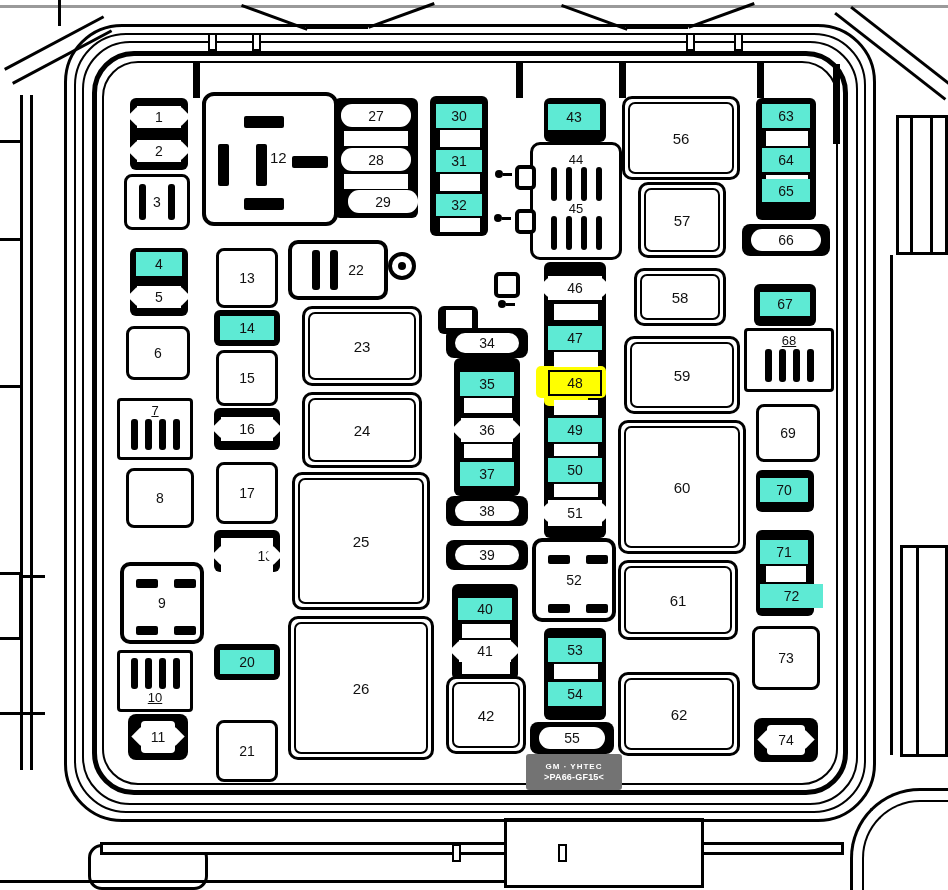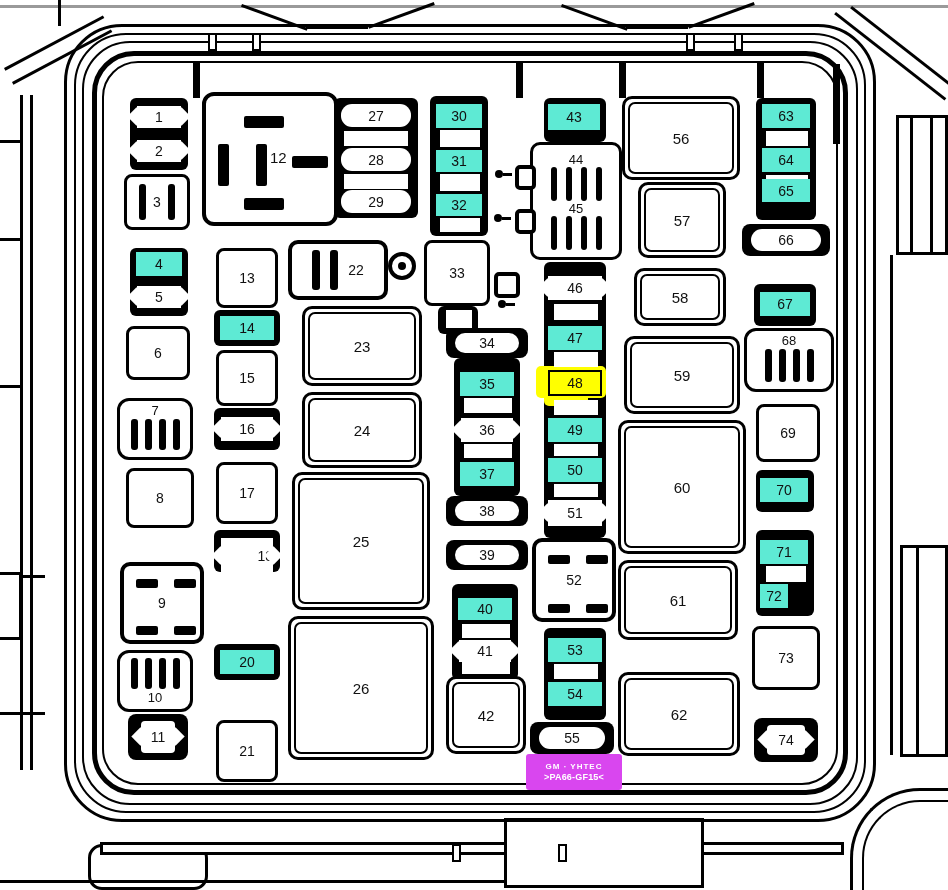--- a/index.html
+++ b/index.html
@@ -37,40 +37,40 @@
       transform:rotate(45deg);top:50%;margin-top:-7px;}
   .wing::before{left:-7px;}
   .wing::after{right:-7px;}
   .pill,.pillwing{background:#000;border-radius:8px;}
   .pill-in{position:absolute;left:9px;right:9px;top:5px;bottom:5px;background:#fff;border-radius:12px;
       display:flex;align-items:center;justify-content:center;}
   .pillwing .pill-in{left:13px;right:13px;top:7px;bottom:7px;border-radius:4px;}
   .pillinline{background:#fff;border-radius:11px;}
   .slots2{background:#fff;border:3px solid #000;border-radius:8px;gap:7px;}
   .slots2h{background:#fff;border:4px solid #000;border-radius:10px;gap:10px;}
-  .slots4{background:#fff;border:3px solid #000;border-radius:12px;flex-direction:column;
-      padding:3px 18px 5px;font-size:13px;}
+  .slots4{background:#fff;border:3px solid #000;border-radius:4px;flex-direction:column;
+      padding:3px 18px 5px;font-size:13px;text-decoration:underline;}
   .srow{display:flex;gap:7px;flex:1;align-items:stretch;margin:2px 0;justify-content:center;}
   .slot-v{background:#000;border-radius:3px;width:7px;height:36px;flex:0 0 auto;}
   .srow .slot-v{height:auto;}
   .grid4{background:#fff;border:4px solid #000;border-radius:10px;}
   .relay12{background:#fff;border:4px solid #000;border-radius:12px;font-size:15px;}
   .dualrelay{background:#fff;border:3px solid #000;border-radius:10px;flex-direction:column;
       padding:3px 0;font-size:13px;gap:1px;}
   .dualrelay .srow{flex:0 0 34px;gap:9px;margin:0;}
   .bar{position:absolute;background:#000;border-radius:2px;}
   .circ{position:absolute;box-sizing:border-box;background:#fff;border:4px solid #000;border-radius:50%;
       display:flex;align-items:center;justify-content:center;}
   .dot{width:8px;height:8px;background:#000;border-radius:50%;}
   .conn{position:absolute;box-sizing:border-box;background:#fff;border:4px solid #000;border-radius:5px;}
   .screw{position:absolute;display:flex;align-items:center;}
   .screw::before{content:"";width:8px;height:8px;background:#000;border-radius:50%;}
   .screw::after{content:"";width:9px;height:3px;background:#000;}
   
-  .marking{position:absolute;left:526px;top:754px;width:96px;height:36px;background:#d946ef;color:#fff;
+  .marking{position:absolute;left:526px;top:754px;width:96px;height:36px;background:#737373;color:#fff;
       display:flex;flex-direction:column;align-items:center;justify-content:center;
       border-radius:3px;font-weight:bold;line-height:11px;}
   .mline1{font-size:8px;letter-spacing:1px;}
   .mline2{font-size:9px;letter-spacing:0.2px;}
 </style>
 </head>
 <body>
 
 <div id="diagram">
 
@@ -268,34 +268,31 @@
     </div>
     <div class="el boxd" style="left: 288px; top: 616px; width: 146px; height: 144px;">
       <span class="lbl">26</span>
     </div>
     <div class="el pillinline" style="left: 341px; top: 104px; width: 70px; height: 23px;">
       <span class="lbl">27</span>
     </div>
     <div class="el pillinline" style="left: 341px; top: 148px; width: 70px; height: 23px;">
       <span class="lbl">28</span>
     </div>
-    <div class="el pillinline" style="left: 341px; top: 190px; width: 70px; height: 23px;">
+    <div class="el pillinline" style="left: 348px; top: 190px; width: 70px; height: 23px;">
       <span class="lbl">29</span>
     </div>
     <div class="el fuse" style="left: 436px; top: 104px; width: 46px; height: 24px;">
       <span class="lbl">30</span>
     </div>
     <div class="el fuse" style="left: 436px; top: 150px; width: 46px; height: 22px;">
       <span class="lbl">31</span>
     </div>
     <div class="el fuse" style="left: 436px; top: 194px; width: 46px; height: 22px;">
       <span class="lbl">32</span>
-    </div>
-    <div class="el box" style="left: 424px; top: 240px; width: 66px; height: 66px;">
-      <span class="lbl">33</span>
     </div>
     <div class="el pill" style="left: 446px; top: 328px; width: 82px; height: 30px;">
       <div class="pill-in">
         <span class="lbl">34</span>
       </div>
     </div>
     <div class="el fuse" style="left: 460px; top: 372px; width: 54px; height: 24px;">
       <span class="lbl">35</span>
     </div>
     <div class="el wing" style="left: 461px; top: 418px; width: 52px; height: 24px;">
@@ -427,21 +424,21 @@
     </div>
     <div class="el box" style="left: 756px; top: 404px; width: 64px; height: 58px;">
       <span class="lbl">69</span>
     </div>
     <div class="el fuse" style="left: 760px; top: 478px; width: 48px; height: 24px;">
       <span class="lbl">70</span>
     </div>
     <div class="el fuse" style="left: 760px; top: 540px; width: 48px; height: 24px;">
       <span class="lbl">71</span>
     </div>
-    <div class="el fuse" style="left: 760px; top: 584px; width: 28px; height: 24px;">
+    <div class="el fuse" style="left: 760px; top: 584px; width: 63px; height: 24px;">
       <span class="lbl">72</span>
     </div>
     <div class="el box" style="left: 752px; top: 626px; width: 68px; height: 64px;">
       <span class="lbl">73</span>
     </div>
     <div class="el pillwing" style="left: 754px; top: 718px; width: 64px; height: 44px;">
       <div class="pill-in wing">
         <span class="lbl">74</span>
       </div>
     </div>

